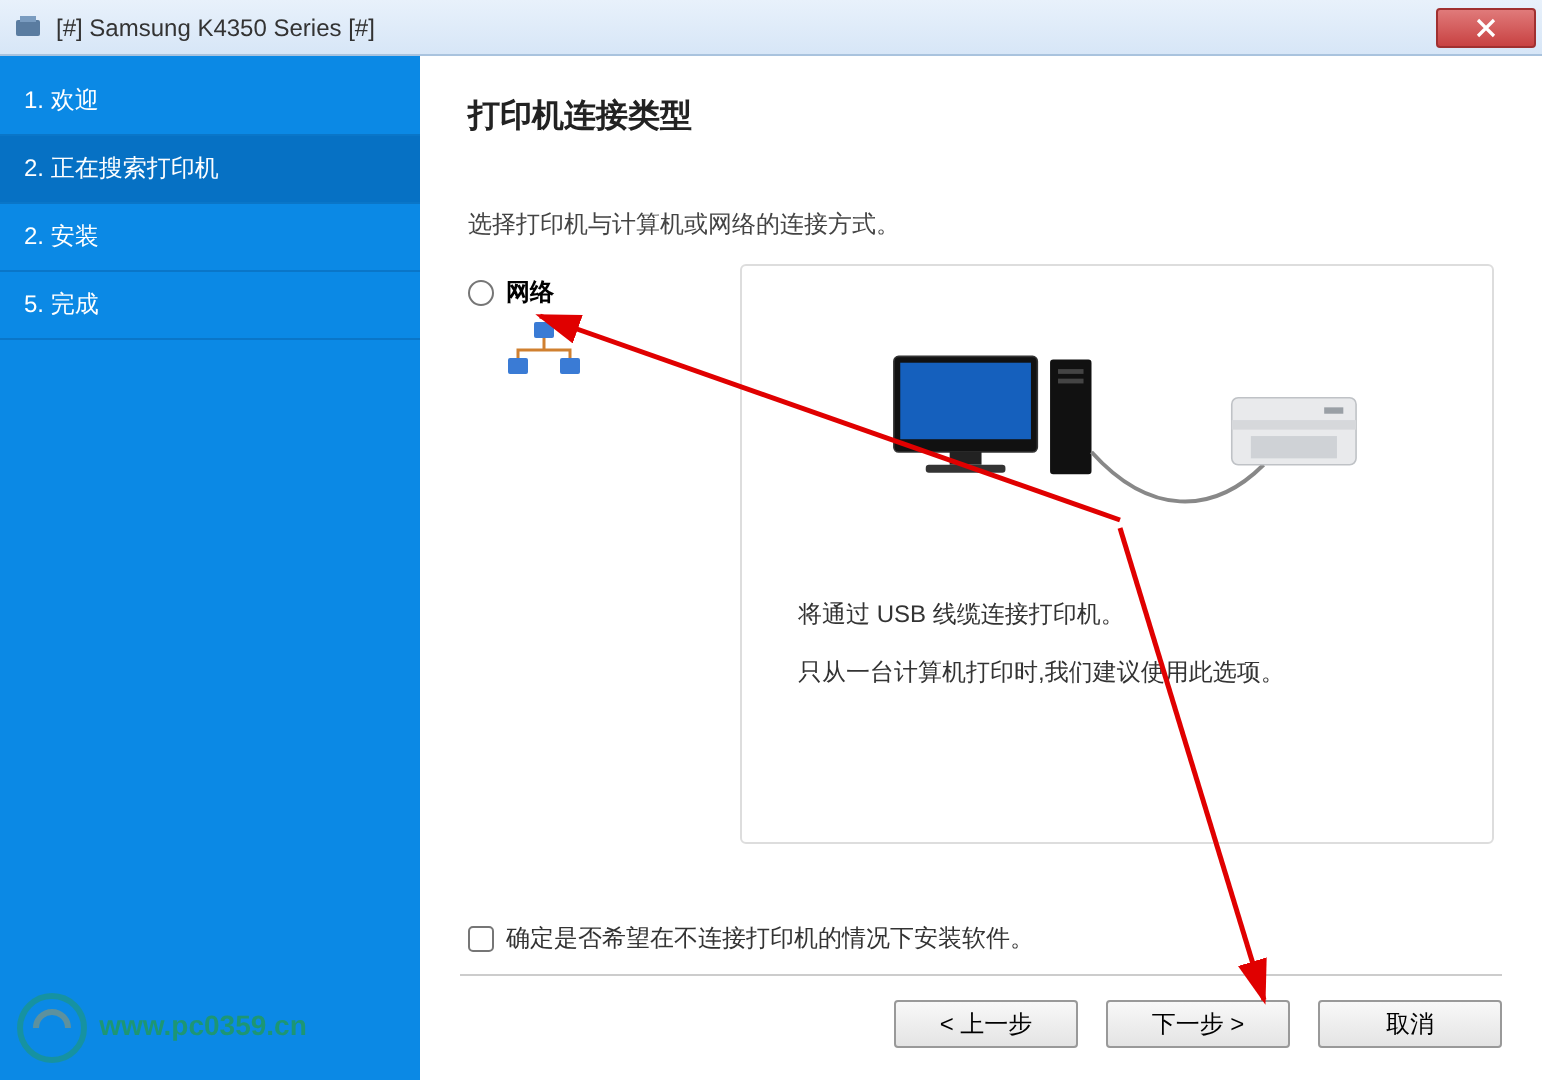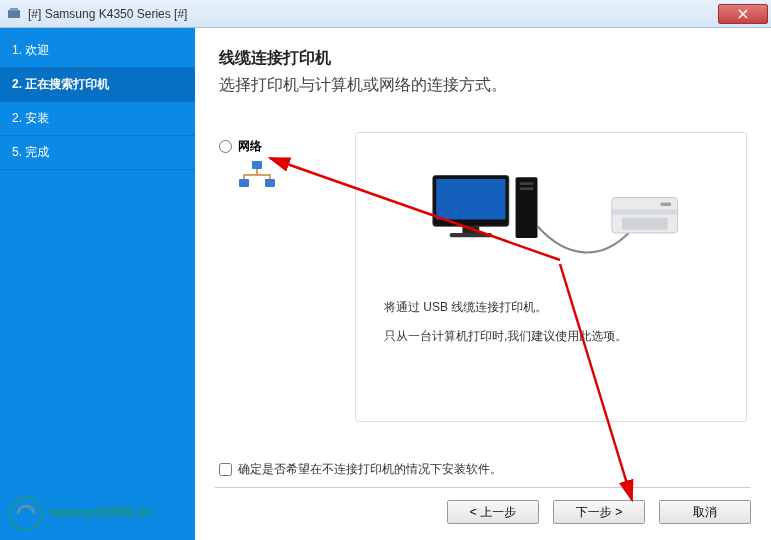--- a/index.html
+++ b/index.html
@@ -6,27 +6,27 @@
 body { width: 771px; height: 540px; overflow: hidden; background: #fff; position: relative; }
 
 .titlebar { height: 28px; background: linear-gradient(#e8f1fb,#d7e6f7); border-bottom: 1px solid #a9c3de; display: flex; align-items: center; padding-left: 6px; font-size: 12px; color: #333; }
 .titlebar .app-icon { width: 16px; height: 16px; margin-right: 6px; }
 .win-btns { margin-left: auto; display: flex; }
 .win-btn { width: 46px; height: 20px; border: 1px solid #8aa8c6; margin-right: 3px; border-radius: 2px; display: flex; align-items: center; justify-content: center; font-size: 10px; background: linear-gradient(#f4f9fe,#d6e7f7); }
 .win-close { width: 50px; background: linear-gradient(#e07a7a,#c84242); color:#fff; border-color:#a03030; }
 
 .body-wrap { display: flex; height: 512px; }
 
-.sidebar { width: 195px; background: #0b89e5; color: #fff; padding-top: 6px; }
+.sidebar { width: 210px; background: #0b89e5; color: #fff; padding-top: 6px; }
 .sidebar-item { padding: 8px 12px; font-size: 12px; border-bottom: 1px solid #0a76c8; cursor: pointer; }
-.sidebar-item.active { background: #0671c4; font-weight: bold; }
+.sidebar-item.active { background: #0671c4; font-weight: normal; }
 
 .main { flex: 1; position: relative; background: #fff; }
 .heading { font-size: 16px; font-weight: bold; padding: 20px 24px 6px; color: #222; }
-.subheading { font-size: 16px; color: #444; padding: 0 24px 16px; }
+.subheading { font-size: 12px; color: #444; padding: 0 24px 16px; margin-top: 29px; }
 
 .options { position: absolute; left: 24px; top: 110px; width: 110px; }
 .option { margin-bottom: 50px; }
 .option label { font-size: 12px; font-weight: bold; display: flex; align-items: center; gap: 6px; cursor: pointer; }
 .option input { accent-color: #0b6cd0; }
 .option .opt-icon { margin-top: 6px; margin-left: 18px; }
 
 .panel { position: absolute; left: 160px; right: 24px; top: 104px; height: 290px; border: 1px solid #ddd; border-radius: 3px; background: #fff; }
 .panel-img { position: absolute; left: 60px; top: 24px; right: 60px; height: 130px; }
 .panel-text { position: absolute; left: 28px; right: 20px; top: 160px; font-size: 12px; color: #333; line-height: 2.4; }
@@ -67,21 +67,21 @@
 <div class="body-wrap">
 
   <div class="sidebar">
     <div class="sidebar-item"><span>1. 欢迎</span></div>
     <div class="sidebar-item active"><span>2. 正在搜索打印机</span></div>
     <div class="sidebar-item"><span>2. 安装</span></div>
     <div class="sidebar-item"><span>5. 完成</span></div>
   </div>
 
   <div class="main">
-    <div class="heading">线缆连接打印机</div>
+    <div class="heading">打印机连接类型</div>
     <div class="subheading">选择打印机与计算机或网络的连接方式。</div>
 
     <div class="options">
       <div class="option">
         <label>
           <input type="radio" name="conn" style="">
           <span>网络</span>
         </label>
         <div class="opt-icon">
           <svg width="40" height="30" viewBox="0 0 40 30">

